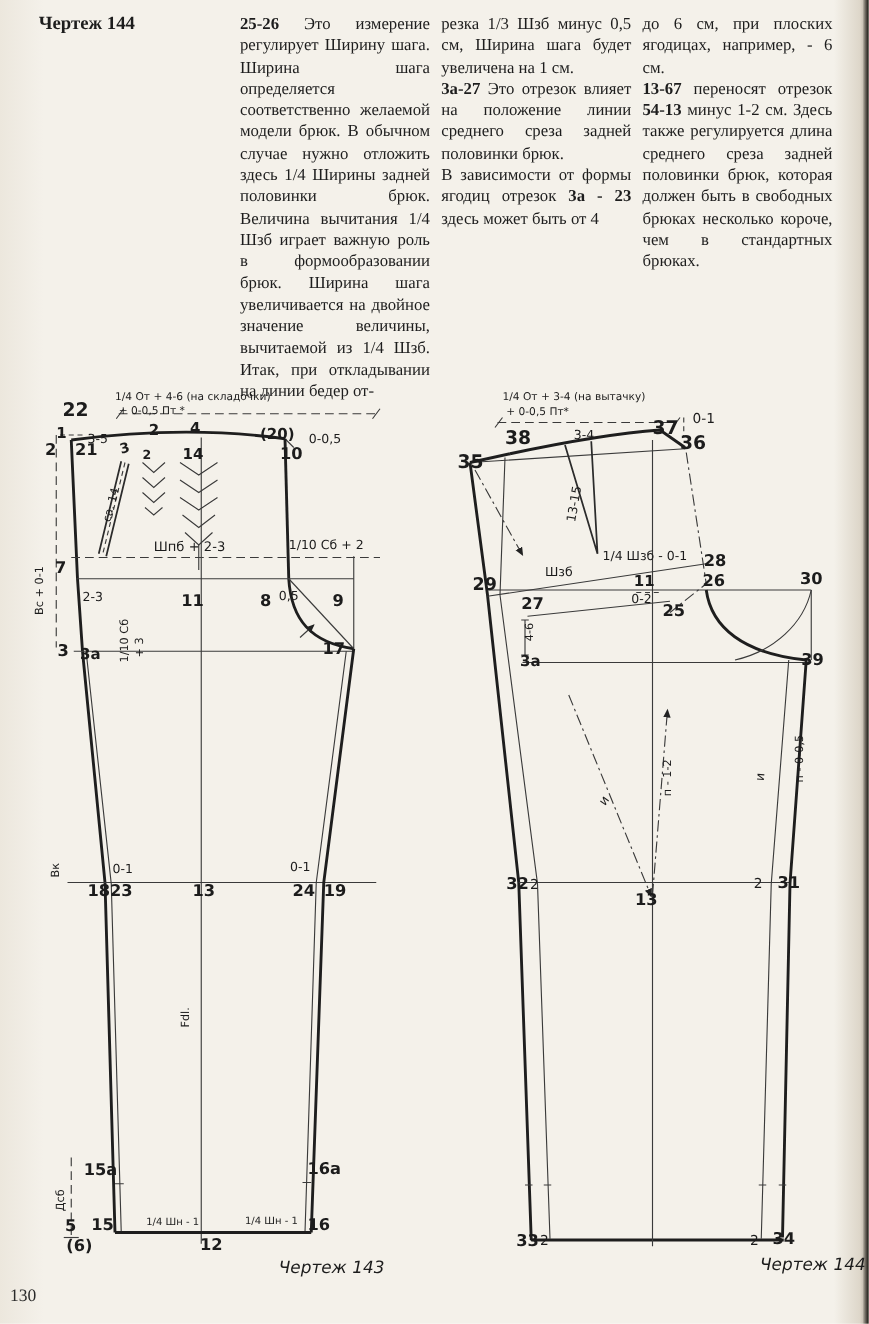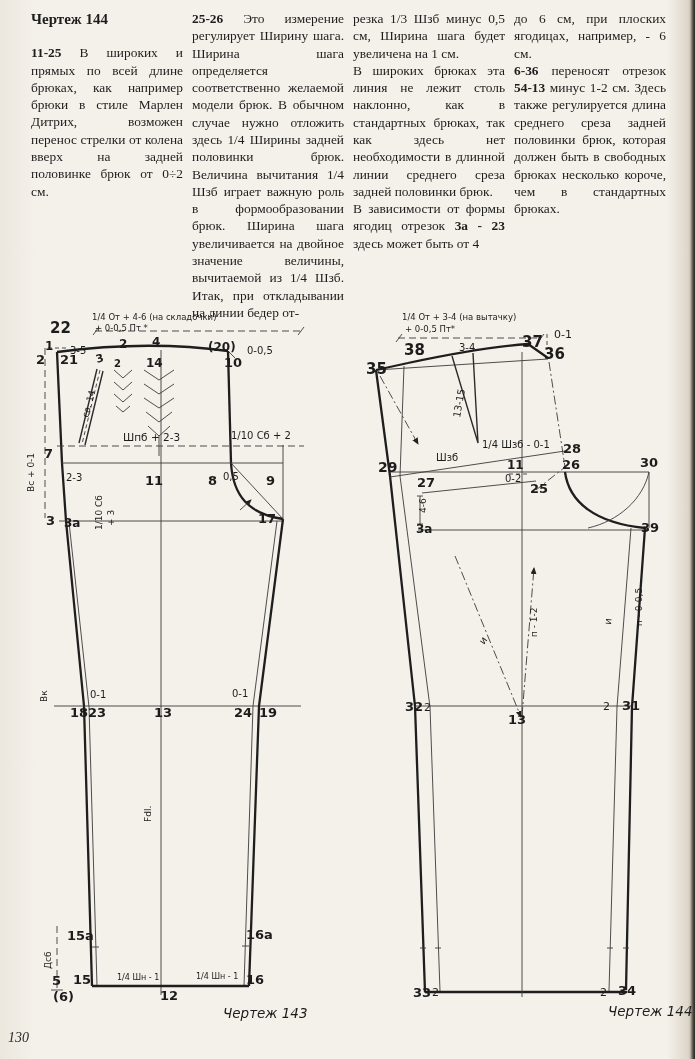--- a/index.html
+++ b/index.html
@@ -10,49 +10,48 @@
   }
   .edge{position:absolute;top:0;right:0;width:5px;height:100%;
     background:linear-gradient(90deg,rgba(60,55,48,0),#35322c 80%);}
   .text-section{position:absolute;top:10px;left:31px;width:656px;display:flex;gap:9px;}
   .col{width:152px;font-size:13.4px;line-height:1.29;text-align:justify;hyphens:auto;}
   .col .heading{font-weight:bold;font-size:15px;margin:0 0 15px 0;text-align:left;}
   .col p{margin:0;}
   .col b{font-weight:bold;}
   svg{position:absolute;}
   svg text{font-family:"DejaVu Sans", sans-serif; fill:#1c1c1c;}
-  .pageno{position:absolute;left:8px;top:1030px;font-size:14px;color:#2a2a2a;font-style:italic;}
+  .pageno{position:absolute;left:8px;top:1030px;font-size:14px;color:#2a2a2a;}
   .thin{stroke:#3a3a3a;stroke-width:0.9;fill:none;}
   .med{stroke:#2b2b2b;stroke-width:1.4;fill:none;}
   .thick{stroke:#1e1e1e;stroke-width:2.3;fill:none;}
   .dash{stroke-dasharray:7 4;}
   .dash2{stroke-dasharray:4 3;}
   .dashdot{stroke-dasharray:9 3 2 3;}
 </style>
 </head>
 <body>
 
 <div class="page">
 
   <div class="text-section">
     <div class="col">
         <div class="heading"><b>Чертеж 144</b></div>
-        <p><b>11-25</b> В широких и прямых по всей длине брюках, как например брюки в стиле Марлен Дитрих, возможен перенос стрелки от колена вверх на задней половинке брюк от 0÷2 см.</p>
       </div>
     <div class="col">
         <p><b>25-26</b> Это измерение регулирует Ширину шага. Ширина шага определяется соответственно желаемой модели брюк. В обычном случае нужно отложить здесь 1/4 Ширины задней половинки брюк. Величина вычитания 1/4 Шзб играет важную роль в формообразовании брюк. Ширина шага увеличивается на двойное значение величины, вычитаемой из 1/4 Шзб. Итак, при откладывании на линии бедер от-</p>
       </div>
     <div class="col">
         <p>резка 1/3 Шзб минус 0,5 см, Ширина шага будет увеличена на 1 см.</p>
-        <p>В широких брюках эта линия не лежит столь наклонно, как в стандартных брюках, так как здесь нет необходимости в длинной линии среднего среза задней половинки брюк.</p>
+        <p><b>3а-27</b> Это отрезок влияет на положение линии среднего среза задней половинки брюк.</p>
         <p>В зависимости от формы ягодиц отрезок <b>3а - 23</b> здесь может быть от 4</p>
       </div>
     <div class="col">
         <p>до 6 см, при плоских ягодицах, например, - 6 см.</p>
-        <p><b>6-36</b> переносят отрезок <b>54-13</b> минус 1-2 см. Здесь также регулируется длина среднего среза задней половинки брюк, которая должен быть в свободных брюках несколько короче, чем в стандартных брюках.</p>
+        <p><b>13-67</b> переносят отрезок <b>54-13</b> минус 1-2 см. Здесь также регулируется длина среднего среза задней половинки брюк, которая должен быть в свободных брюках несколько короче, чем в стандартных брюках.</p>
       </div>
   </div>
 
   <svg style="left:20px;top:306px" width="320" height="724" viewBox="0 0 320 724">
     <defs>
       <marker id="ahL" markerWidth="9" markerHeight="8" refX="6" refY="3" orient="auto" markerUnits="userSpaceOnUse">
         <path d="M0,0 L7,3 L0,6 z" fill="#222"></path>
       </marker>
     </defs>
     <g>

